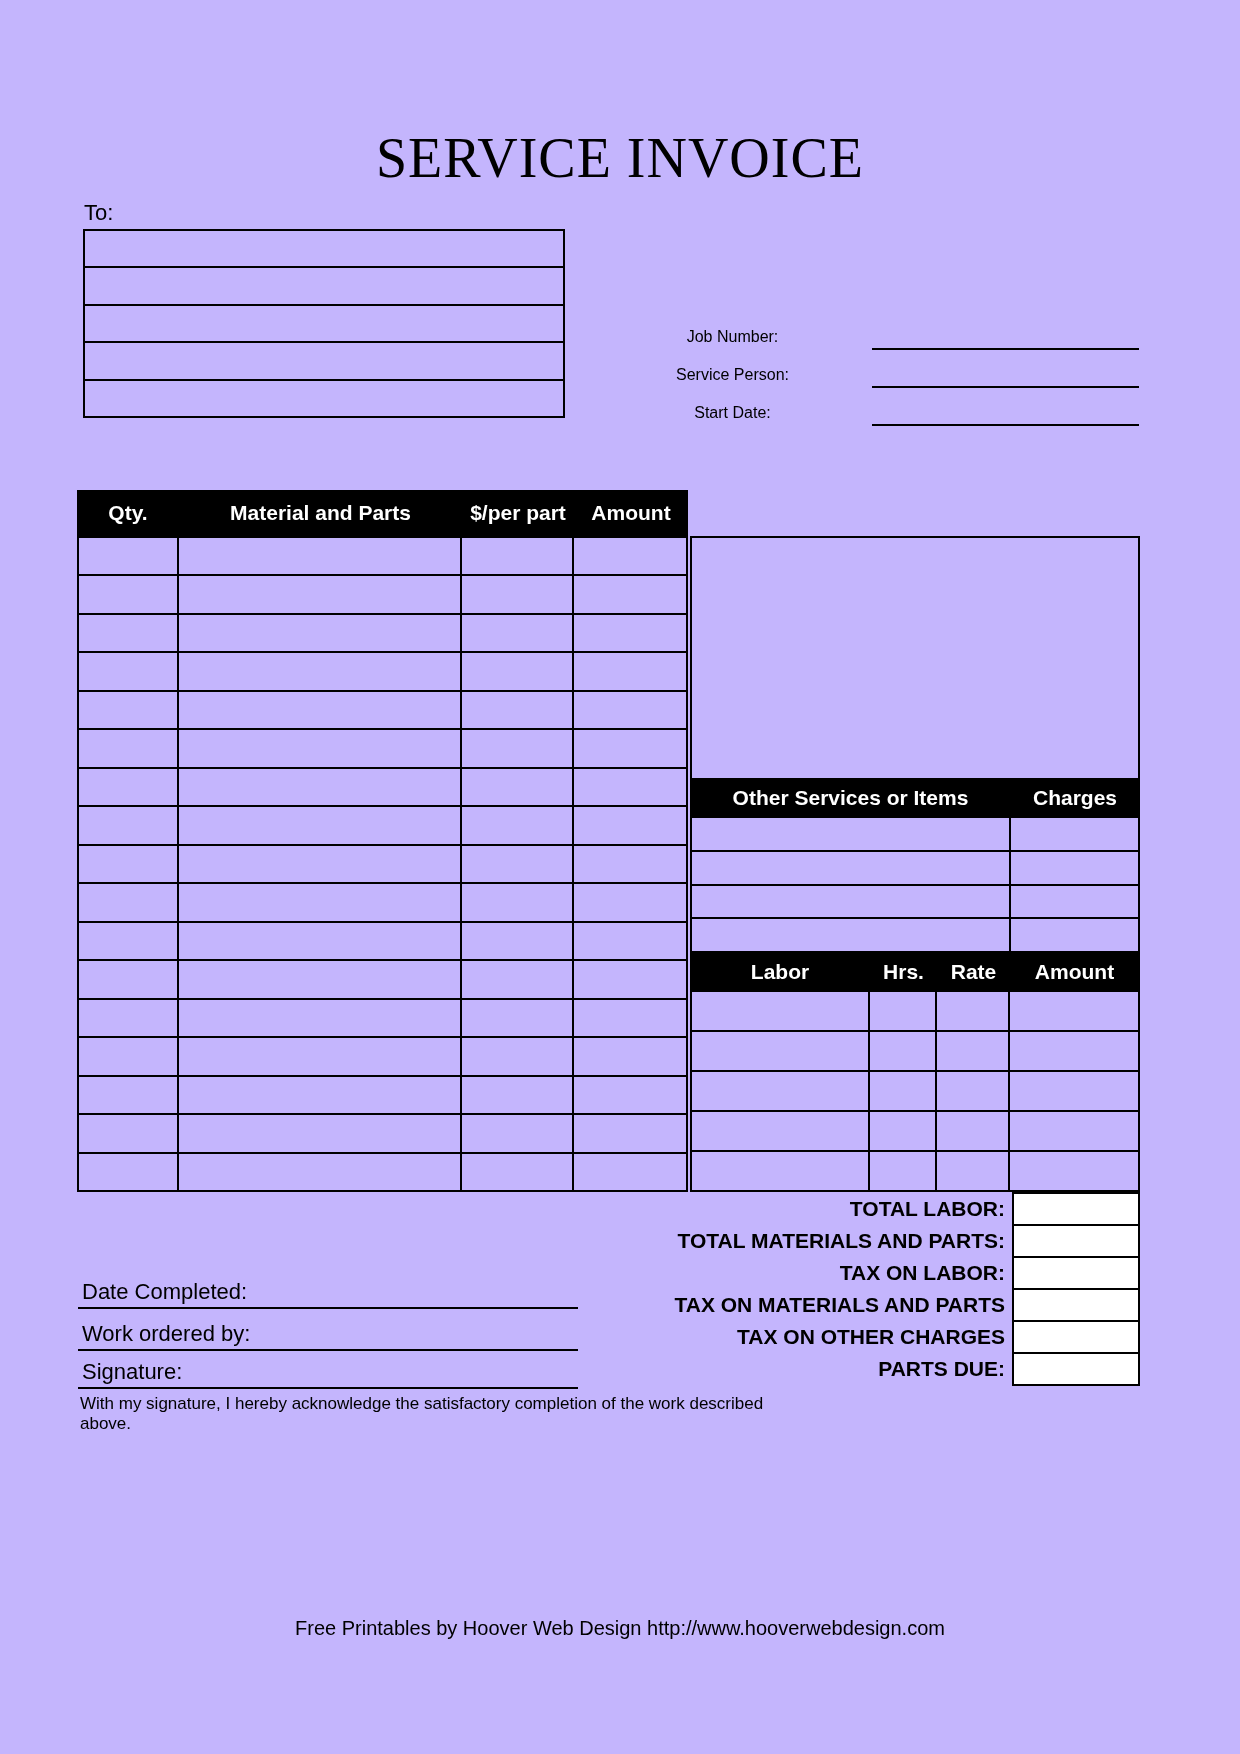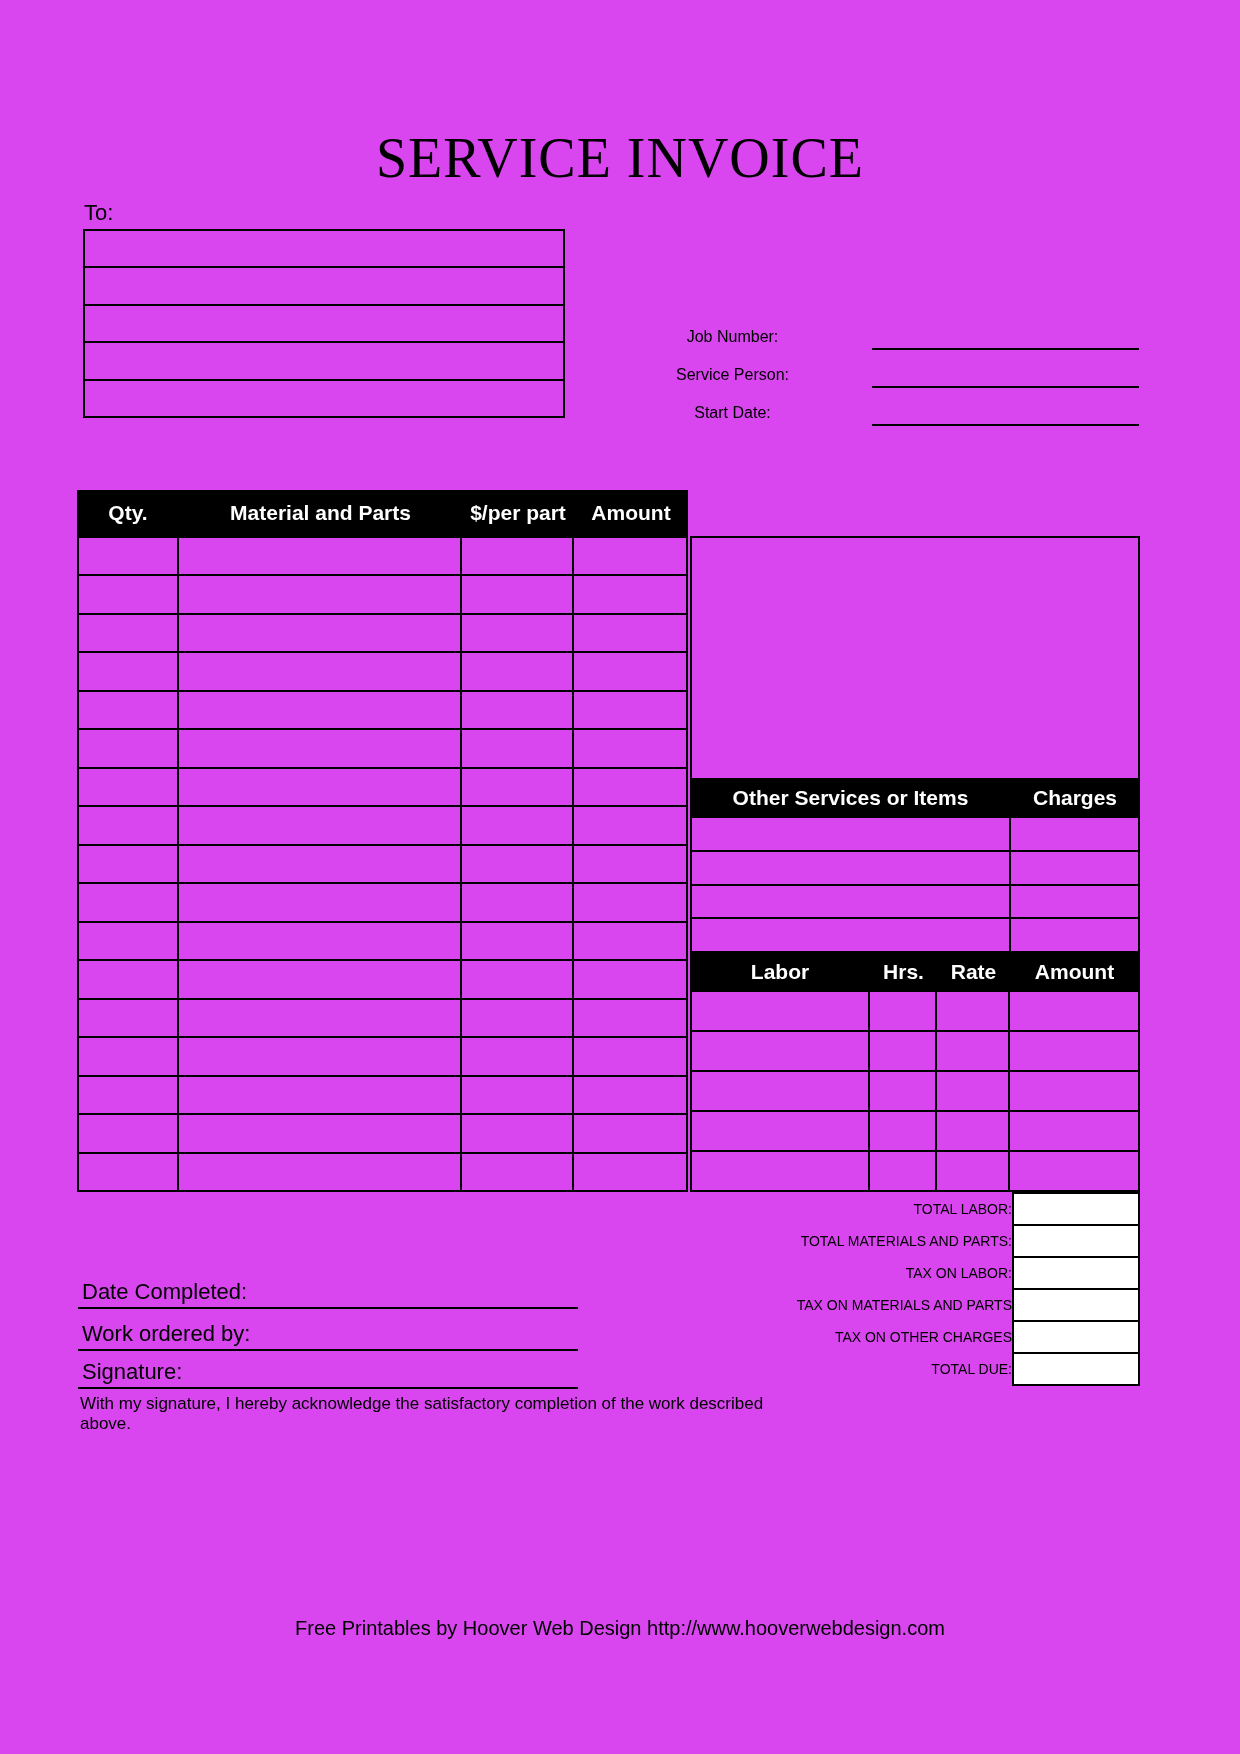--- a/index.html
+++ b/index.html
@@ -1,19 +1,19 @@
 <!DOCTYPE html>
 <html><head>
 <meta charset="utf-8">
 <style>
   * { margin:0; padding:0; box-sizing:border-box; }
   html,body { background:#888; }
   .page {
     position:relative; width:1240px; height:1754px; margin:0 auto;
-    background:#d946ef; color:#000; font-family:"Liberation Sans", sans-serif;
+    background:#c4b5fd; color:#000; font-family:"Liberation Sans", sans-serif;
     overflow:hidden;
   }
   
   .title {
     position:absolute; top:126px; left:0; width:100%;
     text-align:center; font-family:"Liberation Serif", serif;
     font-size:56px; font-weight:400; letter-spacing:1px; color:#000;
   }
   
   .to-label { position:absolute; left:84px; top:200px; font-size:22px; }
@@ -71,21 +71,21 @@
   }
   .labor-body .t-row { flex:1; display:flex; border-bottom:2px solid #000; }
   .labor-body .t-row:last-child { border-bottom:none; }
   .lc { border-right:2px solid #000; }
   .lc1{ width:178px; } .lc2{ width:67px; } .lc3{ width:73px; } .lc4{ flex:1; border-right:none; }
 
   
   .totals { position:absolute; left:0; top:1192px; width:1140px; }
   .total-row { display:flex; justify-content:flex-end; align-items:center; height:34px; }
   .total-row + .total-row { margin-top:-2px; }
-  .total-label { font-size:14px; font-weight:normal; white-space:nowrap; }
+  .total-label { font-size:21px; font-weight:bold; margin-right:7px; white-space:nowrap; }
   .total-box { width:128px; height:34px; border:2px solid #000; background:#fff; }
 
   
   .sig-row { position:absolute; left:78px; width:500px; height:28px; border-bottom:2px solid #000; }
   .sig-row:nth-child(1){ top:1281px; }
   .sig-row:nth-child(2){ top:1323px; }
   .sig-row:nth-child(3){ top:1361px; }
   .sig-label { position:absolute; left:4px; bottom:2px; font-size:22px; font-weight:normal; background:transparent; }
   .disclaimer { position:absolute; left:80px; top:1394px; width:720px; font-size:17px; }
 
@@ -320,21 +320,21 @@
       </div>
       <div class="total-row">
         <span class="total-label">TAX ON MATERIALS AND PARTS</span>
         <div class="total-box"></div>
       </div>
       <div class="total-row">
         <span class="total-label">TAX ON OTHER CHARGES</span>
         <div class="total-box"></div>
       </div>
       <div class="total-row">
-        <span class="total-label">TOTAL DUE:</span>
+        <span class="total-label">PARTS DUE:</span>
         <div class="total-box"></div>
       </div>
     </div>
 
   <div id="sig-fields">
       <div class="sig-row">
         <span class="sig-label">Date Completed:</span>
       </div>
       <div class="sig-row">
         <span class="sig-label">Work ordered by:</span>

